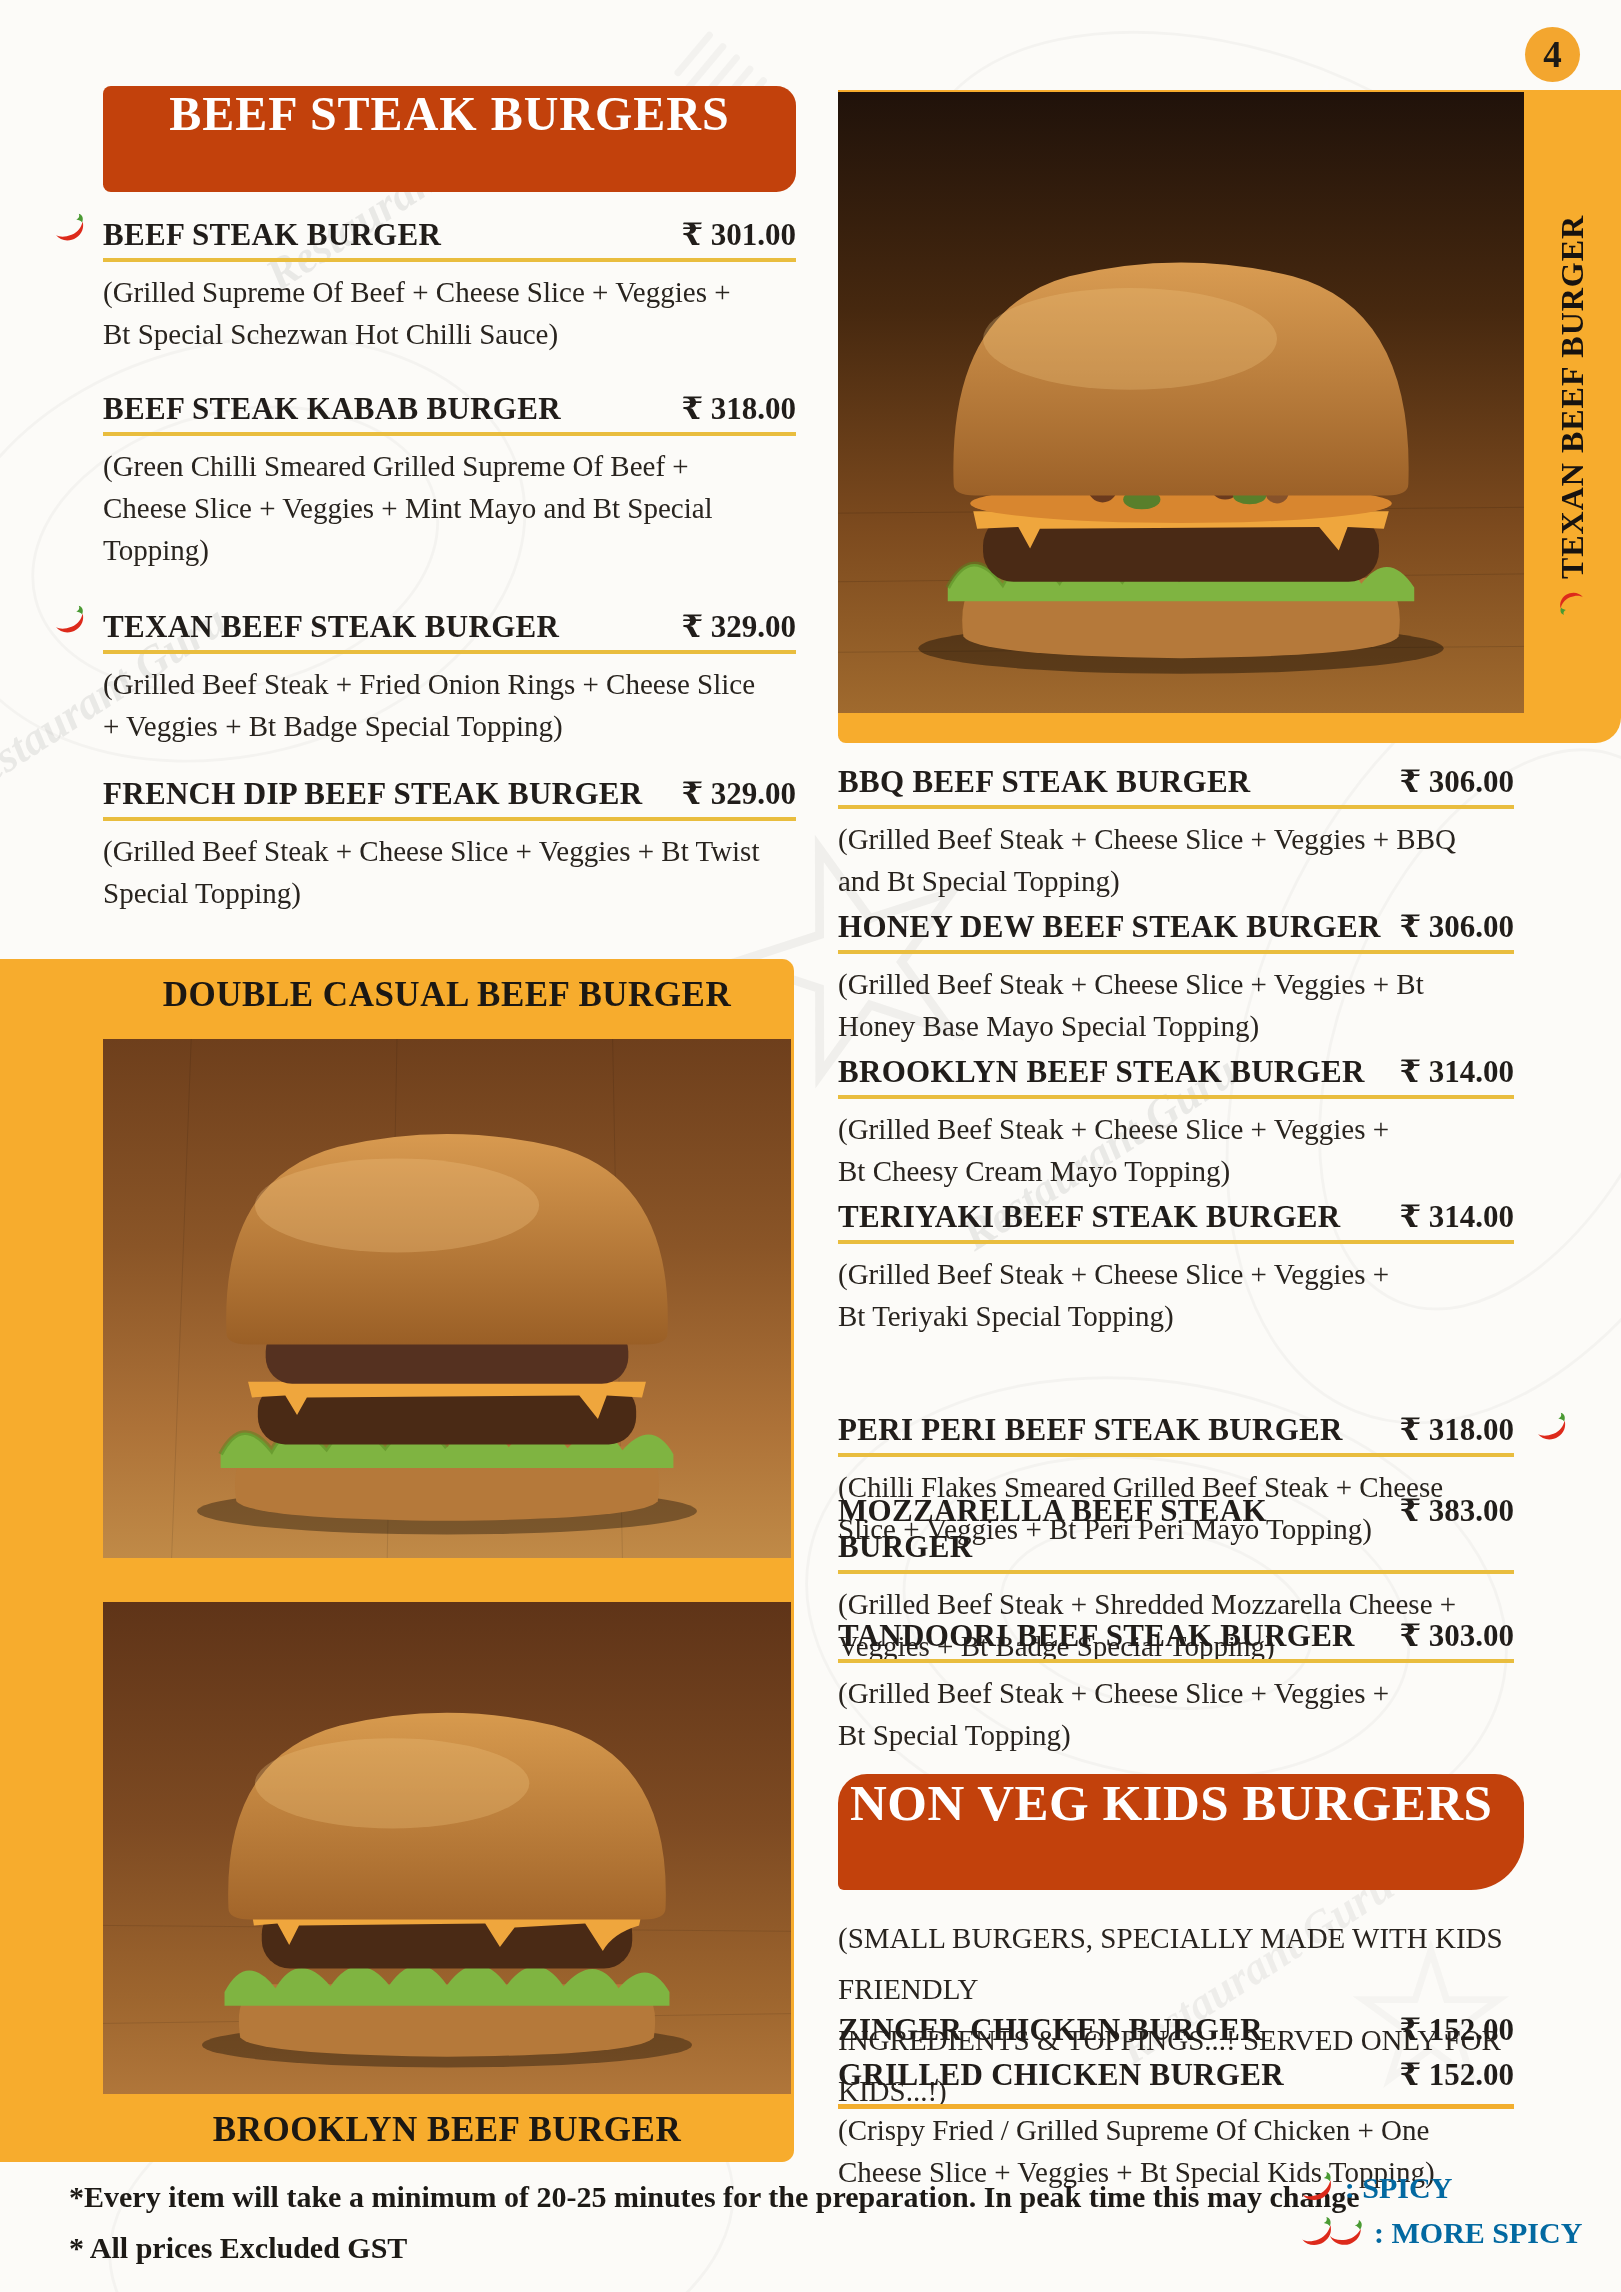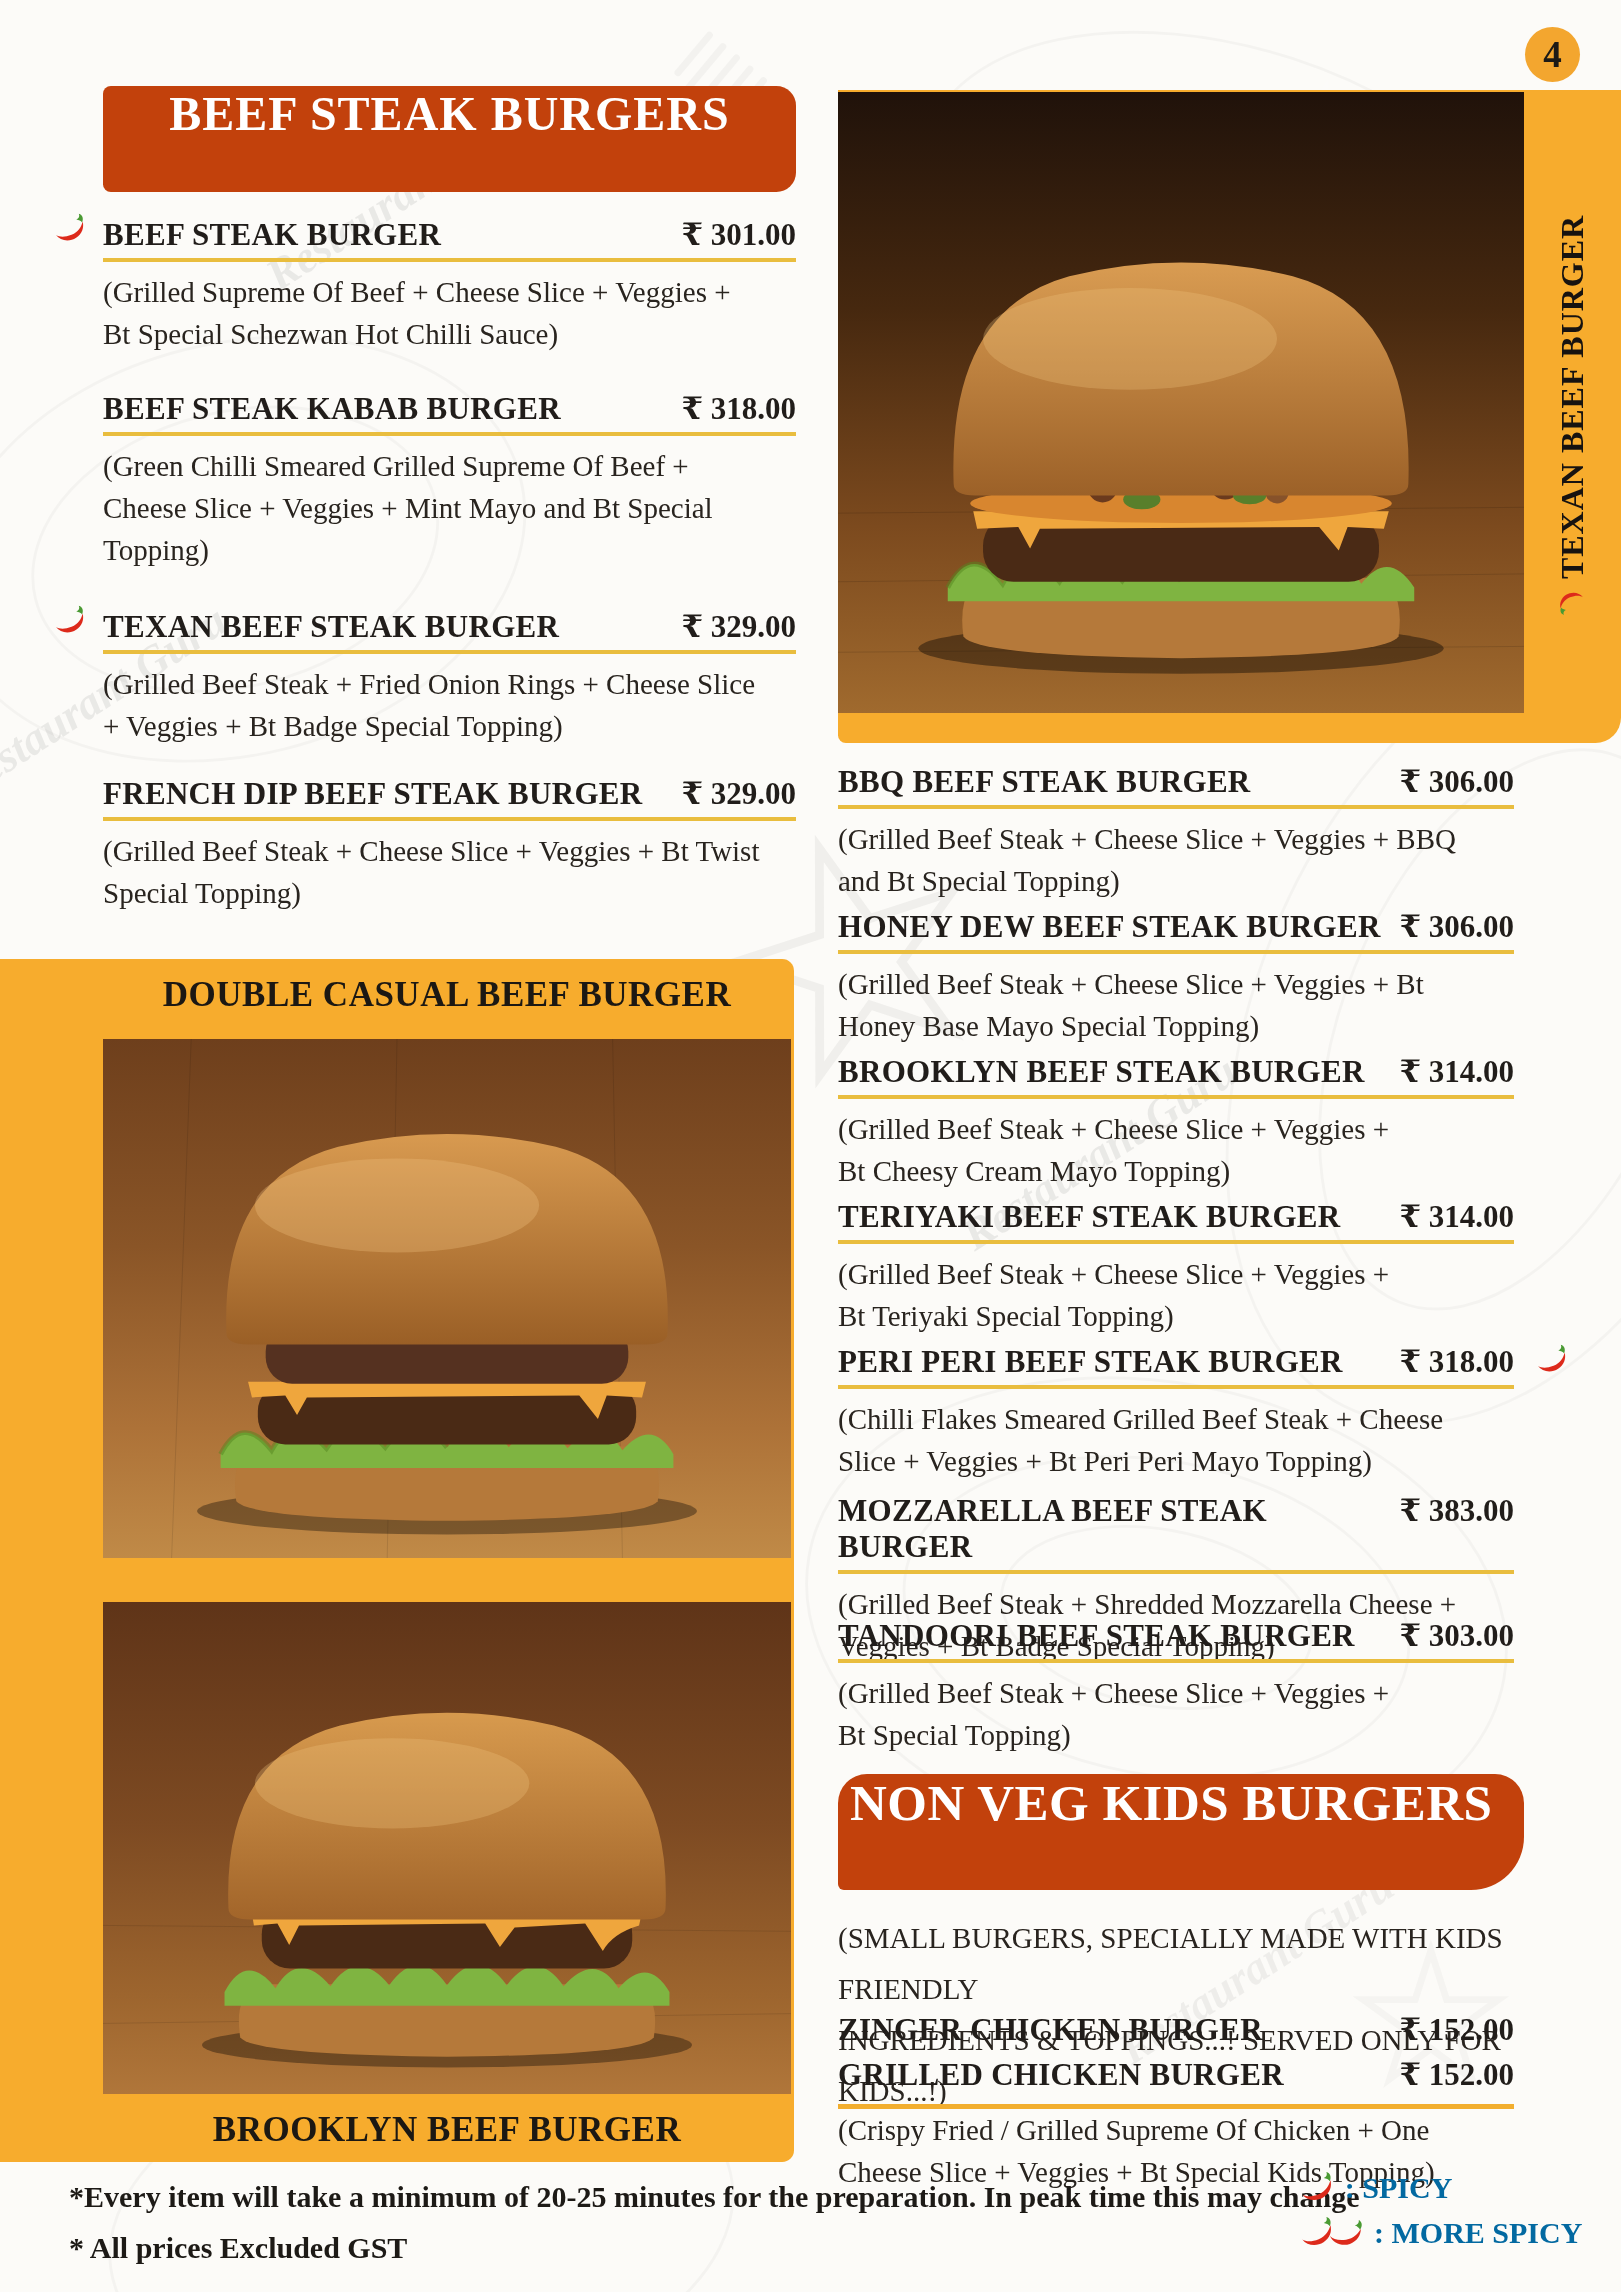--- a/index.html
+++ b/index.html
@@ -363,21 +363,21 @@
   <div class="item" style="left:838px; top:1198px; width:676px;">
     <div class="row">
       <span class="ititle">TERIYAKI BEEF STEAK BURGER</span>
       <span class="iprice">₹ 314.00</span>
     </div>
     <div class="rule"></div>
     <div class="idesc">(Grilled Beef Steak + Cheese Slice + Veggies +
 Bt Teriyaki Special Topping)</div>
   </div>
 
-  <div class="item" style="left:838px; top:1343px; width:676px;">
+  <div class="item" style="left:838px; top:1411px; width:676px;">
     <span class="chili chili-after">
       <svg class="chili" viewBox="0 0 34 34">
           <path d="M29.5 11.5 C31 8 30 4.5 26.5 3.5 C27.5 6 26.5 7.8 24.2 8.8 C26.4 9.2 28.5 10 29.5 11.5 Z" fill="#4a9a33"></path>
           <path d="M5.5 23 C9.5 28.5 18 29.5 24 25.5 C29.5 22 31.5 16 30 10.5 C29 15 26 20.3 19.8 22.8 C13.6 25.3 8.6 25 5.5 23 Z" fill="#DD2A1B"></path>
         </svg>
     </span>
     <div class="row">
       <span class="ititle">PERI PERI BEEF STEAK BURGER</span>
       <span class="iprice">₹ 318.00</span>
     </div>

